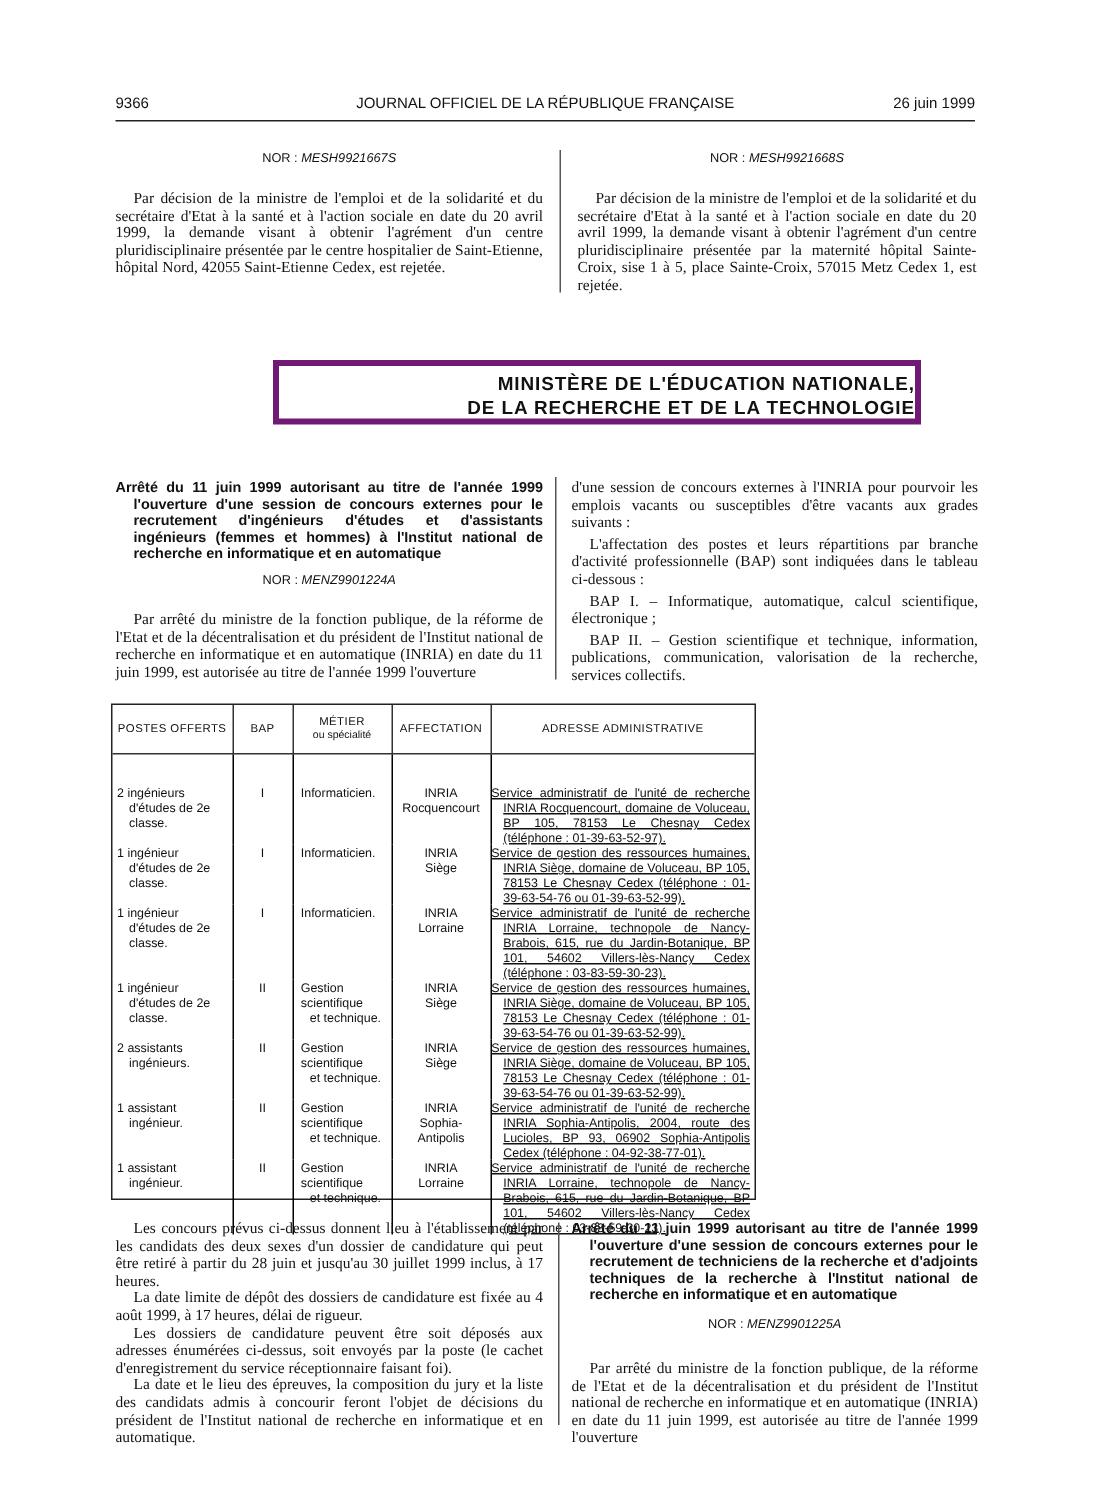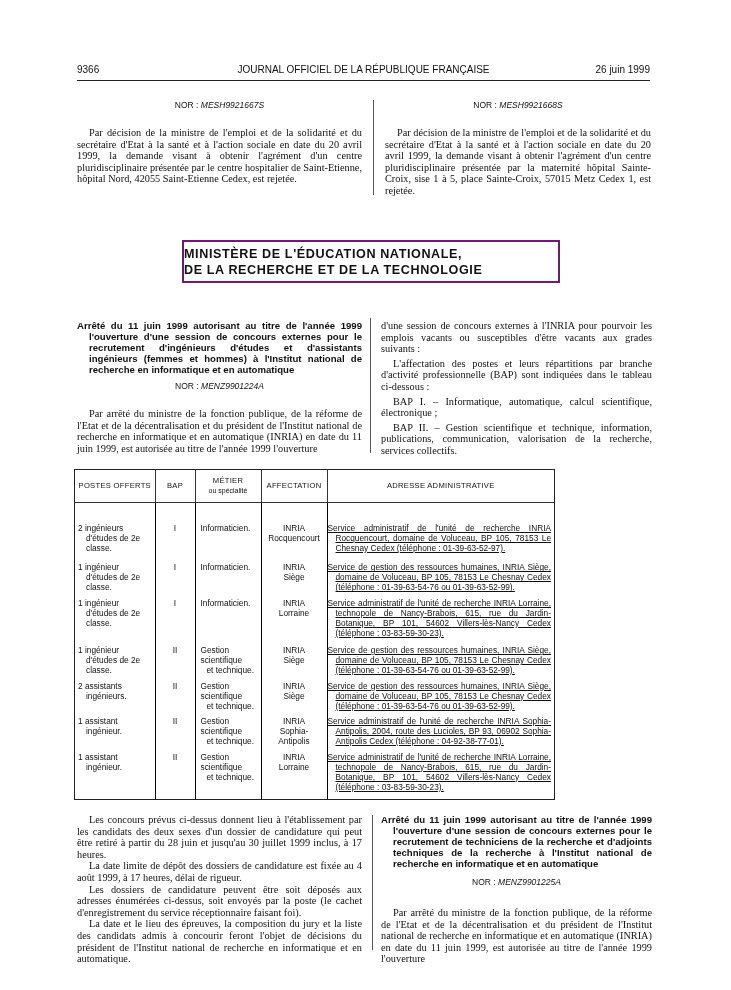--- a/index.html
+++ b/index.html
@@ -17,25 +17,25 @@
 
   .nor { font-size: 8.5px; text-align: center; }
   .nor i { font-style: italic; }
 
   .para { font-size: 10.3px; line-height: 11.6px; text-align: justify; text-indent: 12px; margin: 0; }
   .para.noind { text-indent: 0; }
   .dash { font-size: 10.3px; line-height: 12.5px; padding-left: 6px; }
 
   .block { position: absolute; }
 
-  .ministry-box { position: absolute; left: 182px; top: 240px; width: 378px; height: 43px; border: 2px solid #701a75; box-sizing: border-box;
-                  text-align: left; font-weight: bold; font-size: 12.6px; line-height: 16px; letter-spacing: 0.6px; padding-top: 4px; }
+  .ministry-box { position: absolute; left: 182px; top: 240px; width: 432px; height: 43px; border: 4px solid #701a75; box-sizing: border-box;
+                  text-align: right; font-weight: bold; font-size: 12.6px; line-height: 16px; letter-spacing: 0.6px; padding-top: 4px; }
 
   .arrete-title { font-weight: bold; font-size: 9.6px; line-height: 11px; text-align: justify; padding-left: 12px; text-indent: -12px; margin: 0; }
-  .tbl-wrap { position: absolute; left: 74px; top: 469px; width: 481px; height: 331px; border: 1px solid #222; box-sizing: border-box; }
+  .tbl-wrap { position: absolute; left: 74px; top: 469px; width: 430px; height: 331px; border: 1px solid #222; box-sizing: border-box; }
   .tbl-wrap table { width: 100%; height: 100%; border-collapse: collapse; font-size: 8.3px; line-height: 10px; table-layout: fixed; }
   .tbl-wrap th { font-weight: normal; font-size: 7.6px; letter-spacing: 0.3px; height: 30px; border-bottom: 1px solid #333; border-right: 1px solid #333; text-align: center; vertical-align: middle; }
   .tbl-wrap th:last-child, .tbl-wrap td:last-child { border-right: none; }
   .tbl-wrap th .sub { display: block; font-size: 7px; letter-spacing: 0; }
   .tbl-wrap td { border-right: 1px solid #000000; vertical-align: top; padding: 0 3px; }
   .tbl-wrap tr.first td { padding-top: 20px; }
   .tbl-wrap tr.row td { padding-top: 0; margin-top: 44px; }
   .tbl-wrap td.center { text-align: center; }
   .tbl-wrap td.addr { text-align: justify; padding-left: 0; padding-right: 3px; text-decoration: underline; }
   .hang { padding-left: 8px; text-indent: -8px; display: block; }

